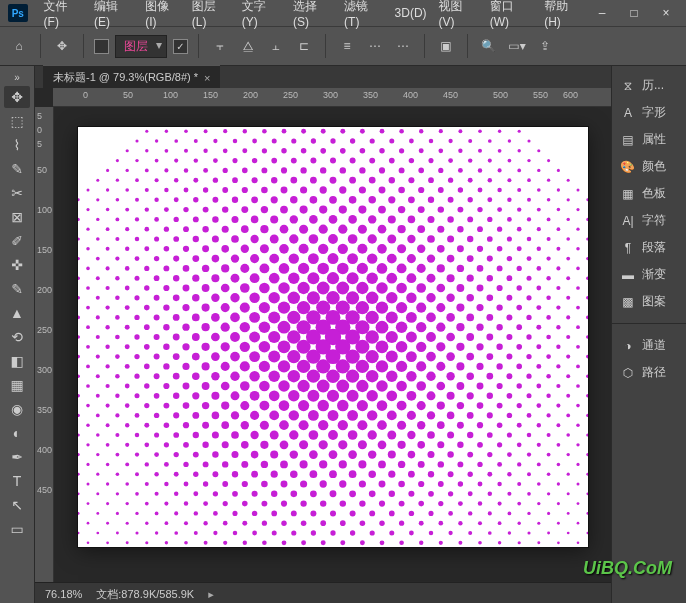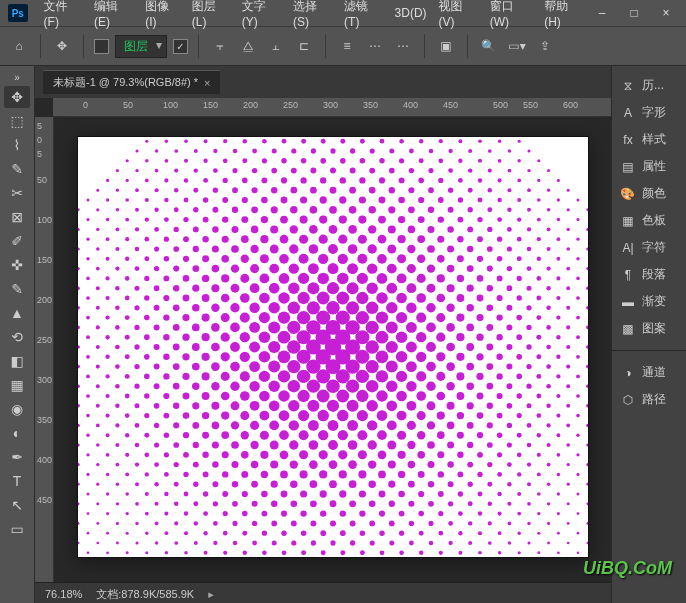--- a/index.html
+++ b/index.html
@@ -6,29 +6,29 @@
 .menubar{height:26px;background:#535353;display:flex;align-items:center;padding:0 8px;border-bottom:1px solid #3a3a3a}
 .ps-icon{width:20px;height:18px;background:#001e36;color:#31a8ff;font-weight:bold;font-size:10px;display:flex;align-items:center;justify-content:center;border-radius:2px;margin-right:10px}
 .menu-item{padding:0 6px;cursor:pointer;color:#ddd;font-size:12px}
 .win-controls{margin-left:auto;display:flex;gap:8px}
 .win-btn{width:24px;height:16px;display:flex;align-items:center;justify-content:center;color:#ddd;cursor:pointer}
 .optbar{height:38px;background:#535353;display:flex;align-items:center;padding:0 8px;border-bottom:1px solid #2a2a2a;gap:6px}
 .opt-icon{width:22px;height:22px;display:flex;align-items:center;justify-content:center;color:#ccc;cursor:pointer;border-radius:2px}
 .sep{width:1px;height:24px;background:#3a3a3a;margin:0 4px}
 .checkbox{width:13px;height:13px;border:1px solid #888;background:#333;cursor:pointer;display:inline-flex;align-items:center;justify-content:center}
 .checkbox.checked::after{content:"✓";color:#ccc;font-size:10px}
-.select{background:#333;border:1px solid #222;padding:2px 18px 2px 8px;position:relative;cursor:pointer;color:#22c55e}
+.select{background:#333;border:1px solid #222;padding:2px 18px 2px 8px;position:relative;cursor:pointer;color:#ec4899}
 .select::after{content:"▾";position:absolute;right:4px;color:#aaa}
 .workspace{display:flex;height:539px}
 .toolbar{width:34px;background:#535353;display:flex;flex-direction:column;align-items:center;padding-top:4px;gap:2px;border-right:1px solid #2a2a2a}
 .tool{width:26px;height:22px;display:flex;align-items:center;justify-content:center;color:#ccc;cursor:pointer;border-radius:2px;font-size:14px}
 .tool.active{background:#383838}
 .tool-expand{width:26px;height:14px;color:#ccc;cursor:pointer;display:flex;align-items:center;justify-content:center;font-size:10px}
 .center{flex:1;display:flex;flex-direction:column;background:#282828}
-.tabbar{height:32px;background:#383838;display:flex;align-items:center;padding-left:8px}
+.tabbar{height:22px;background:#383838;display:flex;align-items:center;padding-left:8px}
 .tab{background:#282828;padding:4px 10px;color:#ccc;font-size:11px;display:flex;align-items:center;gap:6px;border-top:1px solid #555}
 .tab-close{cursor:pointer;color:#aaa}
 .ruler-h{height:18px;background:#535353;color:#bbb;font-size:9px;position:relative;border-bottom:1px solid #333;margin-left:18px}
 .ruler-h span{position:absolute;top:2px}
 .doc-area{flex:1;display:flex;position:relative}
 .ruler-v{width:18px;background:#535353;color:#bbb;font-size:9px;position:relative;border-right:1px solid #333}
 .ruler-v span{position:absolute;left:2px;writing-mode:horizontal-tb}
 .canvas-wrap{flex:1;background:#282828;display:flex;align-items:flex-start;justify-content:center;padding:20px 10px;position:relative;overflow:hidden}
 .canvas{width:510px;height:420px;background:#fff;box-shadow:0 0 0 1px #111,0 4px 20px rgba(0,0,0,.5);position:relative;overflow:hidden}
 .statusbar{height:22px;background:#383838;display:flex;align-items:center;padding:0 10px;gap:14px;color:#ccc;font-size:11px;border-top:1px solid #222}
@@ -125,21 +125,21 @@
       <span style="left:70px">50</span>
       <span style="left:110px">100</span>
       <span style="left:150px">150</span>
       <span style="left:190px">200</span>
       <span style="left:230px">250</span>
       <span style="left:270px">300</span>
       <span style="left:310px">350</span>
       <span style="left:350px">400</span>
       <span style="left:390px">450</span>
       <span style="left:440px">500</span>
-      <span style="left:470px">550</span>
+      <span style="left:480px">550</span>
       <span style="left:510px">600</span>
     </div>
     <div class="doc-area">
       <div class="ruler-v">
         <span style="top:4px">5</span>
         <span style="top:18px">0</span>
         <span style="top:32px">5</span>
         <span style="top:58px">50</span>
         <span style="top:98px">100</span>
         <span style="top:138px">150</span>
@@ -1448,24 +1448,20 @@
   <div class="rightpanel">
     <div class="rp-item">
         <span class="rp-icon">⧖</span>
         <span>历...</span>
       </div>
     <div class="rp-item">
         <span class="rp-icon">A</span>
         <span>字形</span>
       </div>
     <div class="rp-item">
-        <span class="rp-icon">fx</span>
-        <span>样式</span>
-      </div>
-    <div class="rp-item">
         <span class="rp-icon">▤</span>
         <span>属性</span>
       </div>
     <div class="rp-item">
         <span class="rp-icon">🎨</span>
         <span>颜色</span>
       </div>
     <div class="rp-item">
         <span class="rp-icon">▦</span>
         <span>色板</span>

